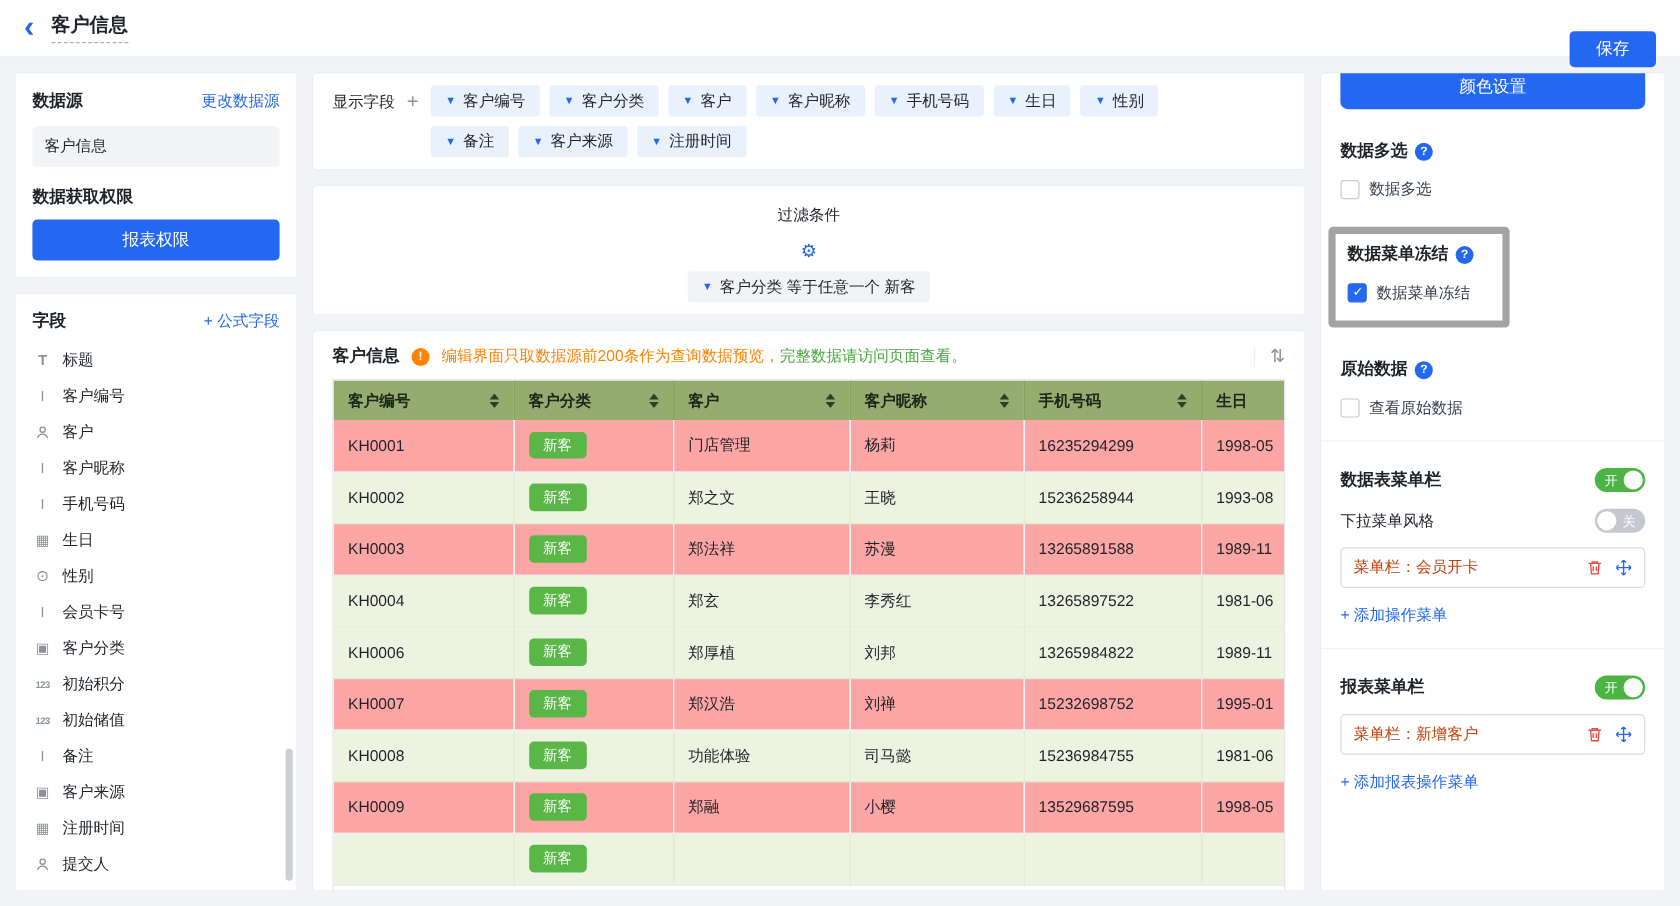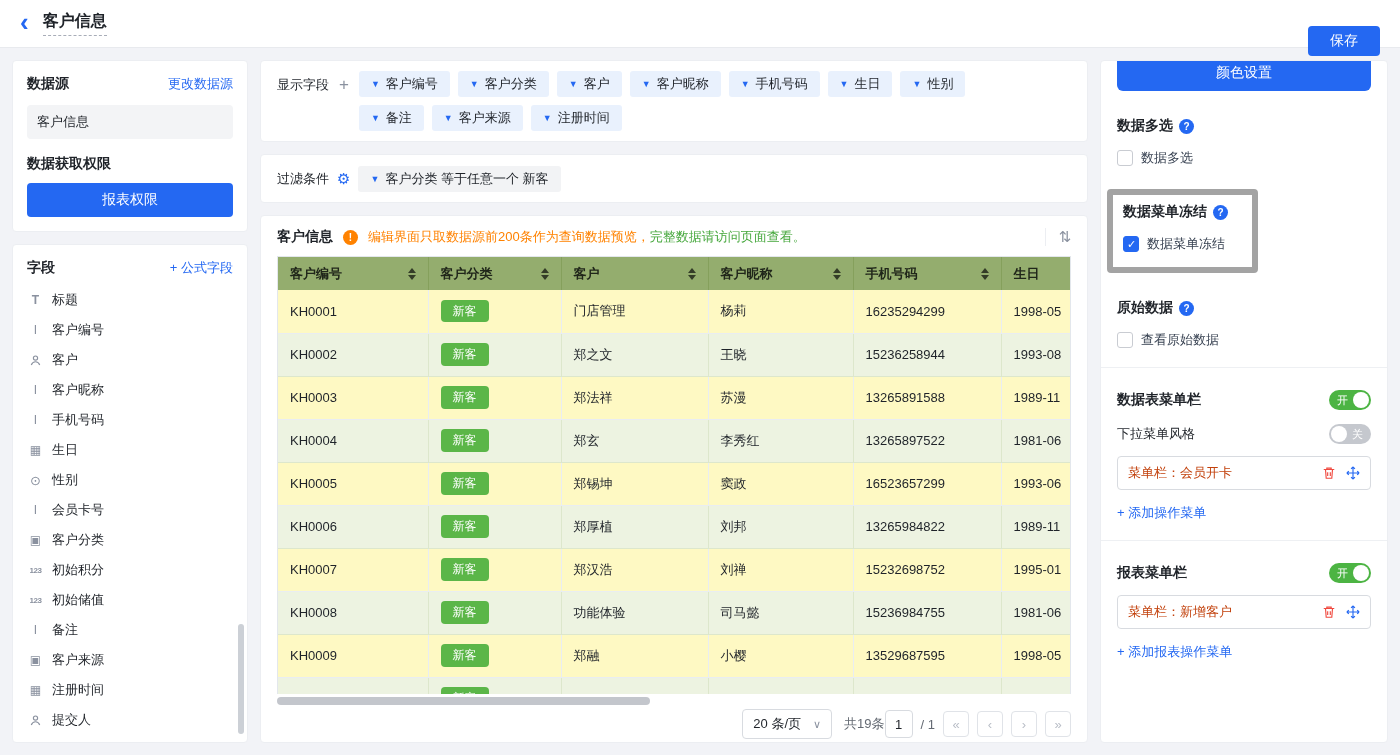--- a/index.html
+++ b/index.html
@@ -42,41 +42,41 @@
 .p-display{padding:10px 16px;}
 .display-row{display:flex;align-items:flex-start;gap:10px;}
 .lab{font-size:13px;color:#1f2329;line-height:27px;white-space:nowrap;}
 .plus{color:#8a919f;font-size:17px;line-height:27px;cursor:pointer;}
 .chips{display:flex;flex-direction:column;gap:8px;}
 .chip-row{display:flex;gap:8px;flex-wrap:nowrap;}
 .chip{background:#e9f1fd;border-radius:3px;padding:4px 12px;font-size:13px;display:inline-flex;align-items:center;gap:6px;cursor:pointer;white-space:nowrap;}
 .caret{color:#2468f2;font-size:9px;}
 
 
-.p-filter{padding:10px 16px;display:flex;align-items:center;gap:8px;}
+.p-filter{padding:10px 16px;display:flex;align-items:center;gap:8px;flex-direction:column;}
 .gear{color:#2468f2;font-size:15px;cursor:pointer;}
 .cond-chip{background:#f2f3f5;border-radius:3px;padding:4px 12px;display:inline-flex;gap:6px;align-items:center;cursor:pointer;font-size:13px;}
 
 
 .p-table{flex:1;padding:12px 16px;display:flex;flex-direction:column;min-height:0;overflow:hidden;}
 .table-head{display:flex;align-items:center;gap:10px;}
 .warn-ic{width:15px;height:15px;border-radius:50%;background:#ff8200;color:#fff;font-size:10px;font-weight:700;display:inline-flex;align-items:center;justify-content:center;flex:0 0 15px;}
 .txt-orange{color:#ff8200;font-size:13px;}
 .txt-green{color:#47a83e;font-size:13px;}
 .order-ic{margin-left:auto;color:#8a919f;font-size:15px;cursor:pointer;border-left:1px solid #eceef2;padding-left:12px;}
 .table-viewport{margin-top:10px;overflow:hidden;height:438px;border:1px solid #e3e7ec;border-bottom:none;flex:0 0 auto;}
 table{border-collapse:collapse;table-layout:fixed;width:963px;}
 th{background:#94ad6e;height:33px;font-size:13px;font-weight:600;text-align:left;padding:0 12px;border-right:1px solid #85a05c;color:#20261a;}
 th:last-child{border-right:none;}
 .th-in{display:flex;align-items:center;justify-content:space-between;}
 .sorter{display:inline-flex;flex-direction:column;gap:2px;cursor:pointer;}
 .tri{width:0;height:0;border-left:4px solid transparent;border-right:4px solid transparent;display:block;}
 .tri.up{border-bottom:5px solid #333c27;}
 .tri.down{border-top:5px solid #333c27;}
-td{height:43px;padding:0 12px;font-size:13px;border-bottom:1px solid #e9edf2;border-right:1px solid #e9edf2;background:#fef9c3;overflow:hidden;white-space:nowrap;}
+td{height:43px;padding:0 12px;font-size:13px;border-bottom:1px solid #e9edf2;border-right:1px solid #e9edf2;background:#fca5a5;overflow:hidden;white-space:nowrap;}
 td:last-child{border-right:none;}
 tr.alt td{background:#edf3e1;border-right-color:#dde7cc;border-bottom-color:#dde7cc;}
 .badge{background:#5bb648;color:#fff;border-radius:4px;padding:4px 12px;font-size:12px;display:inline-block;line-height:1.2;}
 .hscroll-track{height:8px;margin-top:3px;position:relative;background:#f2f3f5;border-radius:4px;}
 .hscroll-thumb{position:absolute;left:0;top:0;height:8px;width:47%;background:#c3c6cc;border-radius:4px;cursor:pointer;}
 
 
 .pager{display:flex;justify-content:flex-end;align-items:center;margin-top:auto;padding-top:12px;}
 .pager-left{display:flex;align-items:center;gap:12px;}
 .select{border:1px solid #d8dbe0;border-radius:4px;height:30px;display:inline-flex;align-items:center;gap:12px;padding:0 10px;cursor:pointer;background:#fff;}
@@ -380,28 +380,20 @@
                 <td>1989-11</td>
               </tr>
               <tr class="alt">
                 <td>KH0004</td>
                 <td><span class="badge">新客</span></td>
                 <td>郑玄</td>
                 <td>李秀红</td>
                 <td>13265897522</td>
                 <td>1981-06</td>
               </tr>
-              <tr>
-                <td>KH0005</td>
-                <td><span class="badge">新客</span></td>
-                <td>郑锡坤</td>
-                <td>窦政</td>
-                <td>16523657299</td>
-                <td>1993-06</td>
-              </tr>
               <tr class="alt">
                 <td>KH0006</td>
                 <td><span class="badge">新客</span></td>
                 <td>郑厚植</td>
                 <td>刘邦</td>
                 <td>13265984822</td>
                 <td>1989-11</td>
               </tr>
               <tr>
                 <td>KH0007</td>

